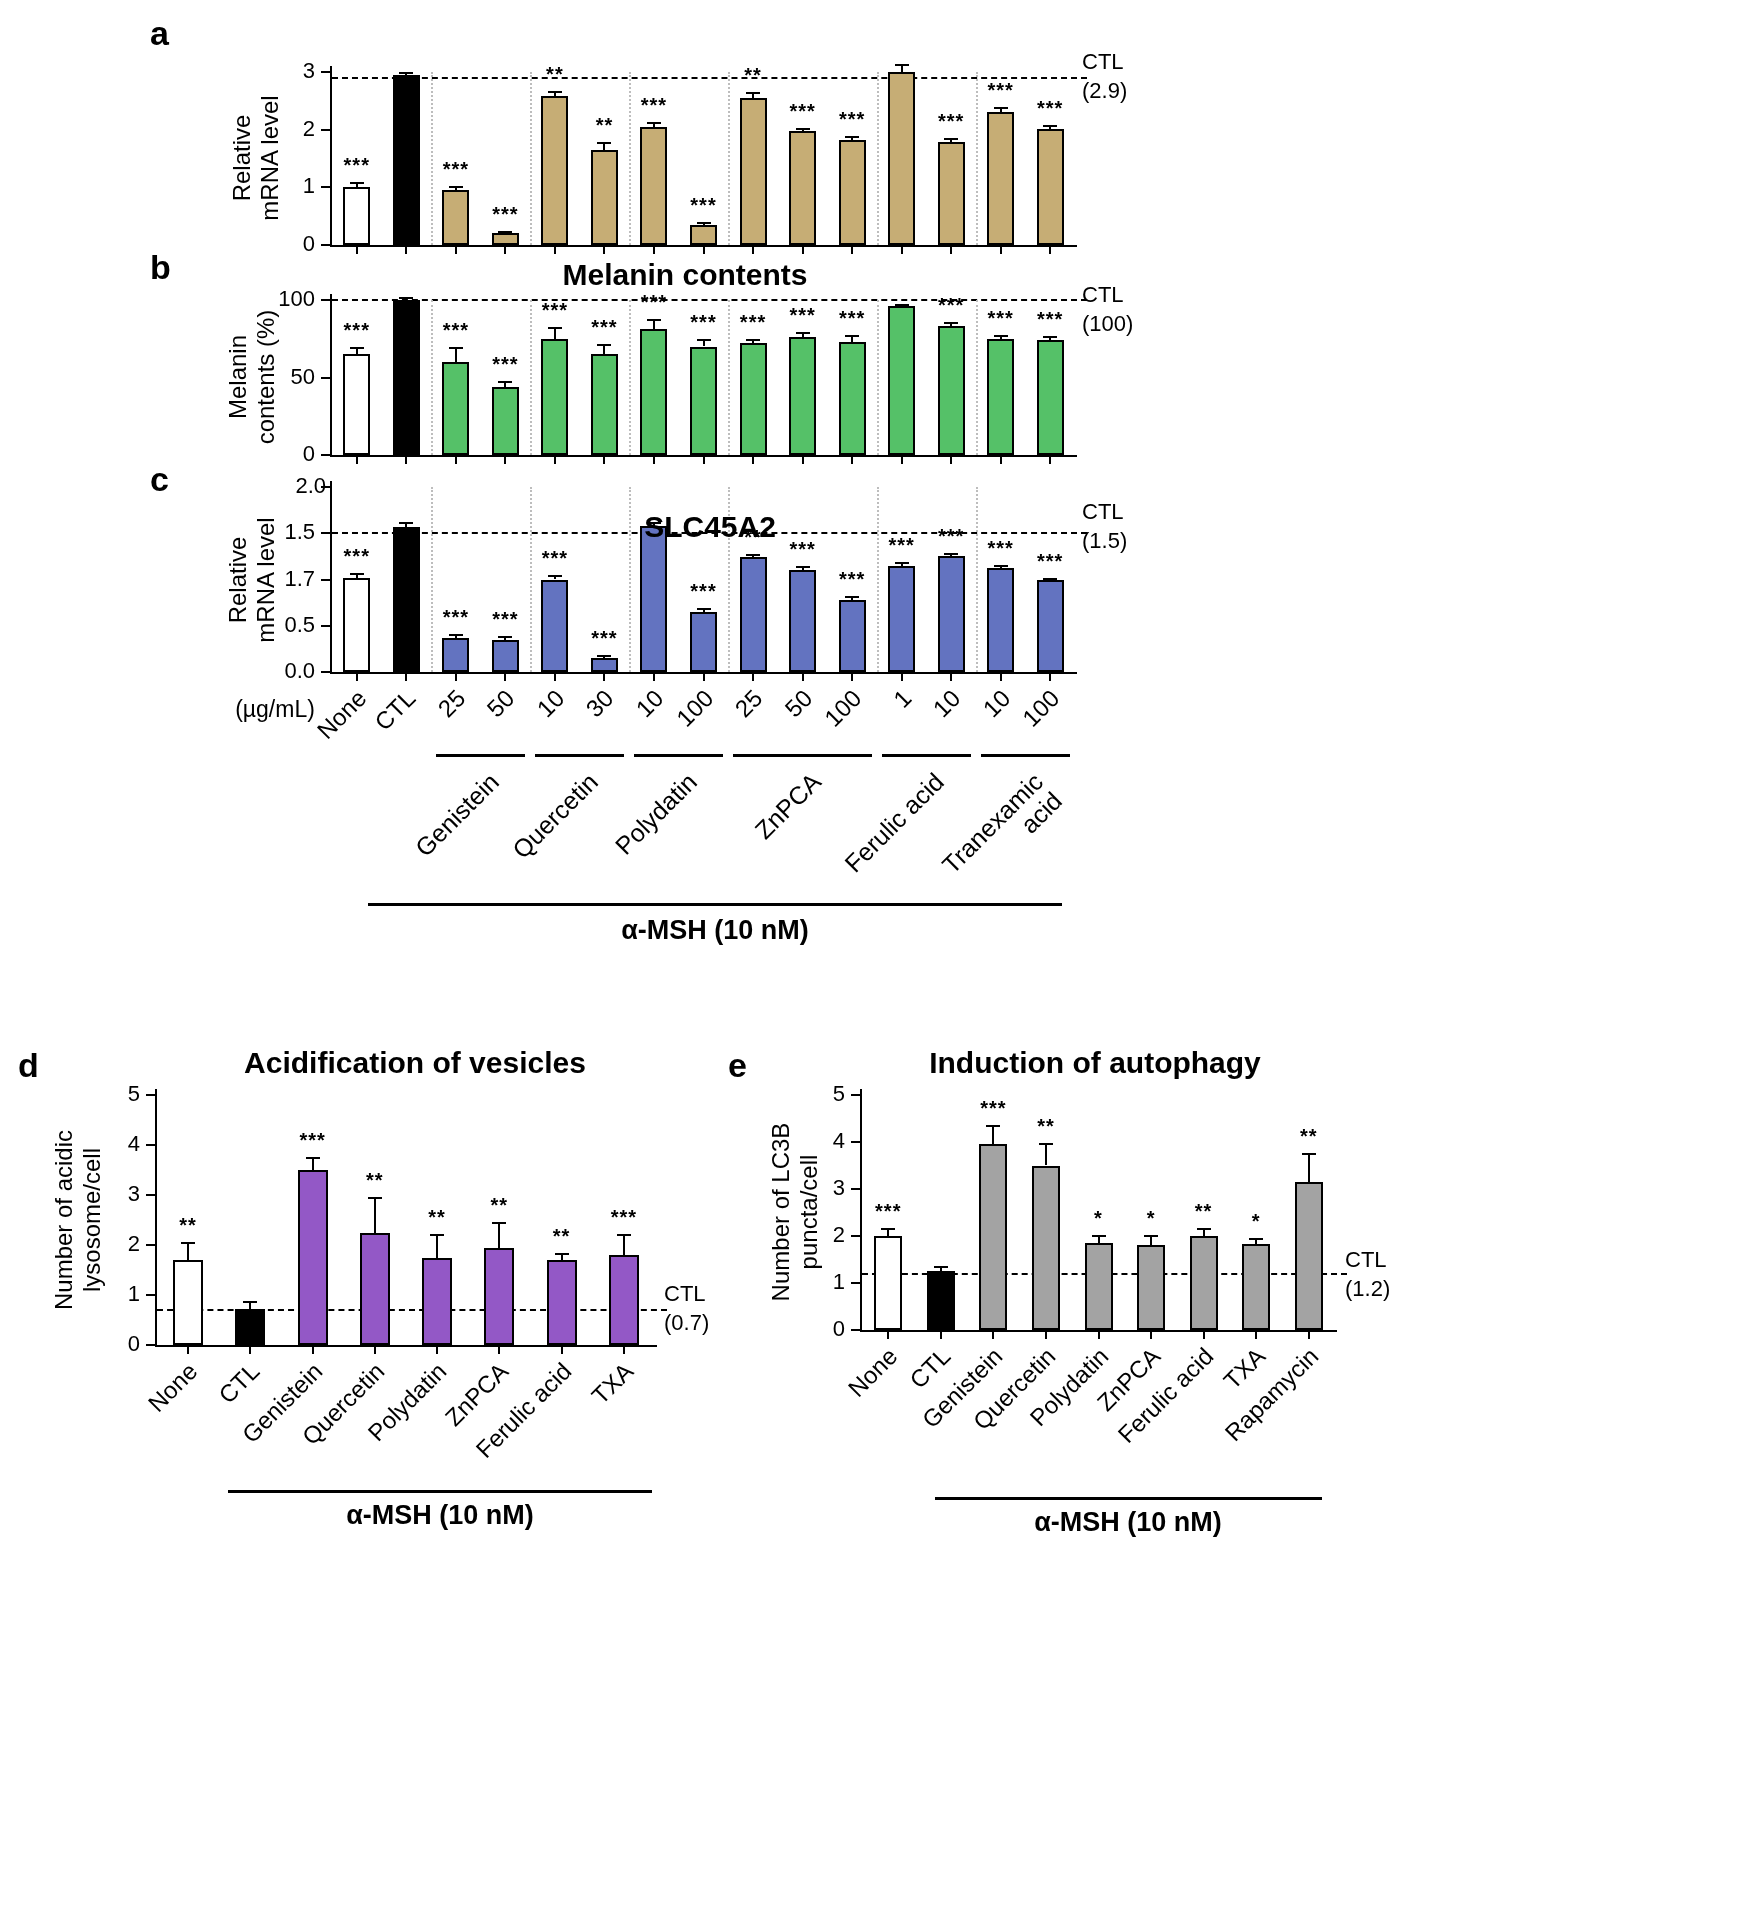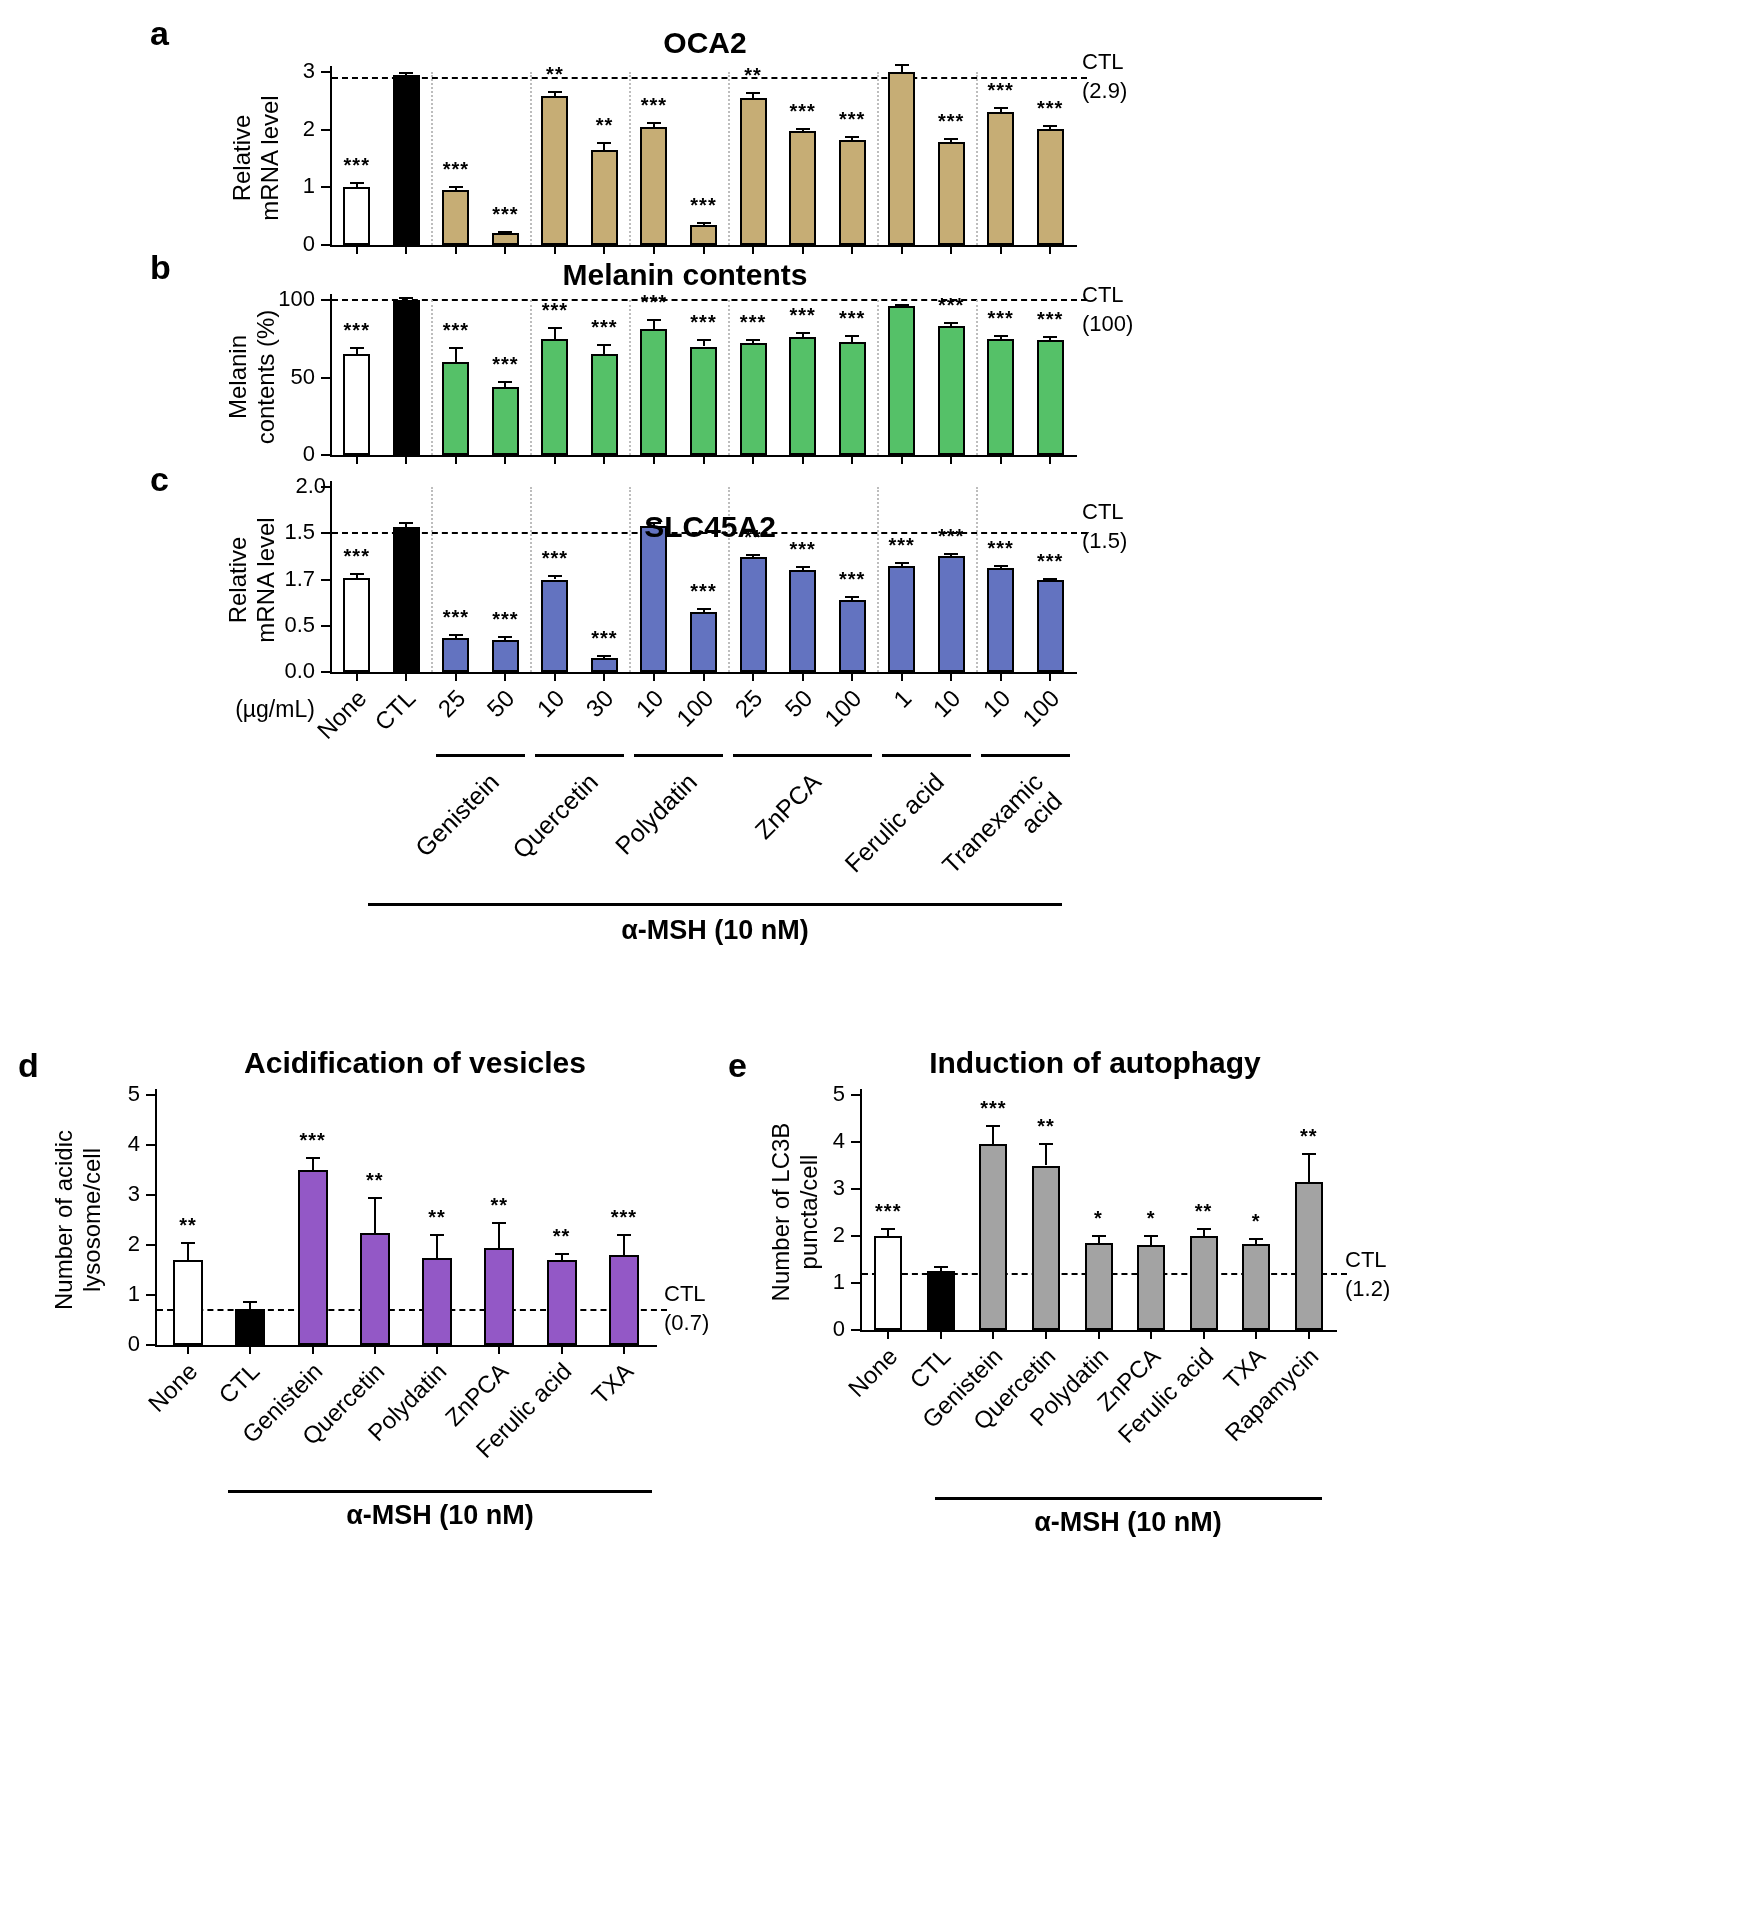--- a/index.html
+++ b/index.html
@@ -458,21 +458,20 @@
       <div class="xlab" style="left: 799.467px; top: 768px; width: 230px; font-size: 25px;">Tranexamic
 acid</div>
     </div>
 
   <div class="panel-letter" style="left:150px;top:14px">a</div>
   <div class="panel-letter" style="left:150px;top:248px">b</div>
   <div class="panel-letter" style="left:150px;top:460px">c</div>
   <div class="panel-letter" style="left:18px;top:1046px">d</div>
   <div class="panel-letter" style="left:728px;top:1046px">e</div>
 
-  <div class="chart-title" style="left:455px;top:26px;width:500px">OCA2</div>
   <div class="chart-title" style="left:435px;top:258px;width:500px">Melanin contents</div>
   <div class="chart-title" style="left:460px;top:510px;width:500px">SLC45A2</div>
   <div class="chart-title" style="left:165px;top:1046px;width:500px">Acidification of vesicles</div>
   <div class="chart-title" style="left:845px;top:1046px;width:500px">Induction of autophagy</div>
 
   <div class="ylabel" style="left:256px;top:158px">Relative
 mRNA level</div>
   <div class="ylabel" style="left:252px;top:377px">Melanin
 contents (%)</div>
   <div class="ylabel" style="left:252px;top:580px">Relative

